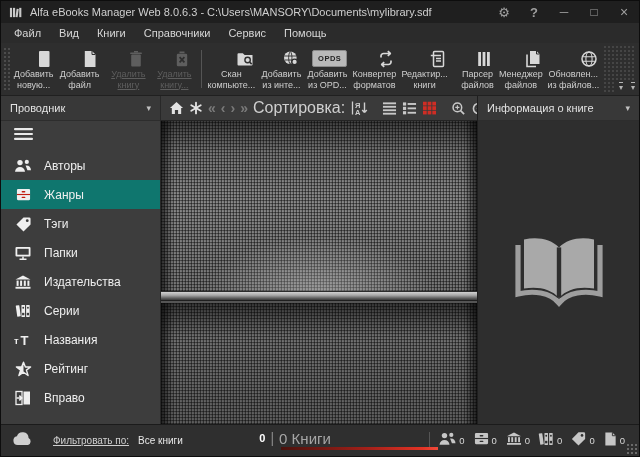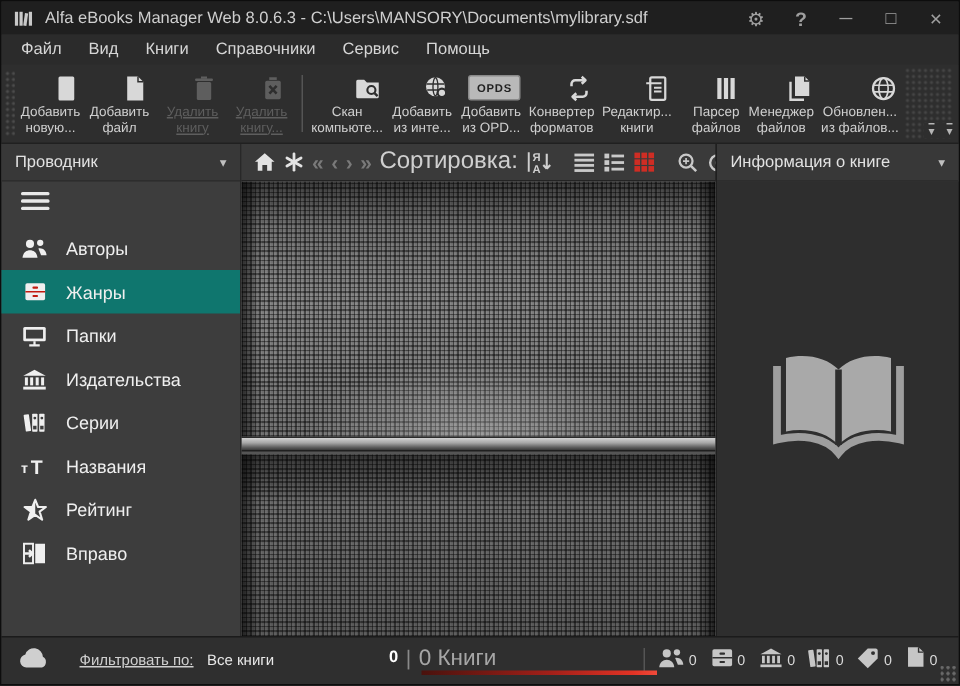--- a/index.html
+++ b/index.html
@@ -303,20 +303,29 @@
           <svg width="17" height="15" viewBox="0 0 18 16">
               <rect x="2" y="2" width="14" height="12" rx="1.2" fill="currentColor"></rect>
               <line x1="2" y1="8" x2="16" y2="8" stroke="var(--bg)" stroke-width="1.2"></line>
               <rect x="7" y="4.3" width="4" height="1.5" rx=".7" fill="var(--bg)"></rect>
               <rect x="7" y="10.3" width="4" height="1.5" rx=".7" fill="var(--bg)"></rect>
             </svg>
         </span>
         <span>Жанры</span>
       </div>
 
+      <div class="side-item">
+        <span class="sicon">
+          <svg width="17" height="16" viewBox="0 0 18 17">
+              <path d="M1.5 9 9 1.5h6a1.5 1.5 0 0 1 1.5 1.5v6L9 16.5Z" fill="currentColor"></path>
+              <circle cx="13" cy="5" r="1.5" fill="var(--bg)"></circle>
+            </svg>
+        </span>
+        <span>Тэги</span>
+      </div>
 
       <div class="side-item">
         <span class="sicon">
           <svg width="18" height="16" viewBox="0 0 18 16">
               <rect x="1.5" y="2" width="15" height="9.5" rx="1" fill="currentColor"></rect>
               <rect x="3.3" y="3.8" width="11.4" height="5.9" fill="var(--bg)"></rect>
               <path d="M9 11.5v2M5.5 14.3h7" stroke="currentColor" stroke-width="1.5"></path>
             </svg>
         </span>
         <span>Папки</span>

